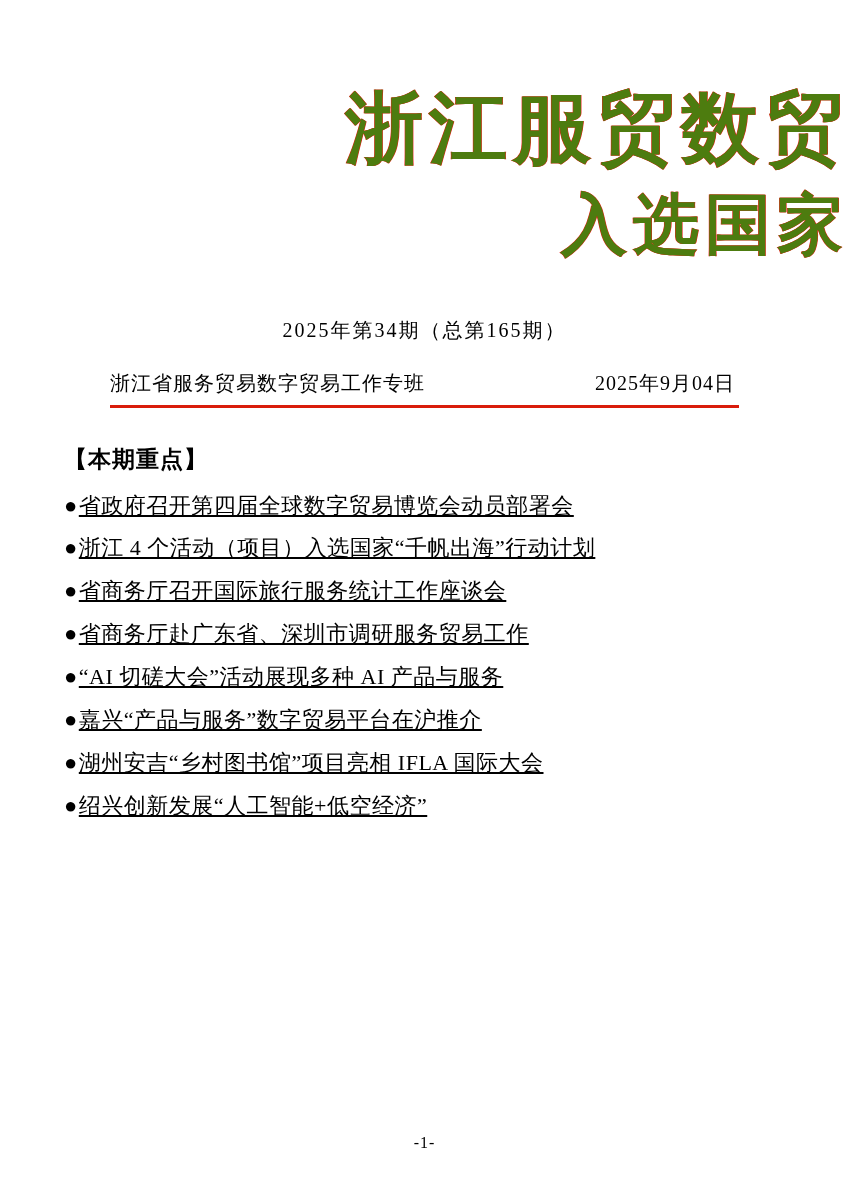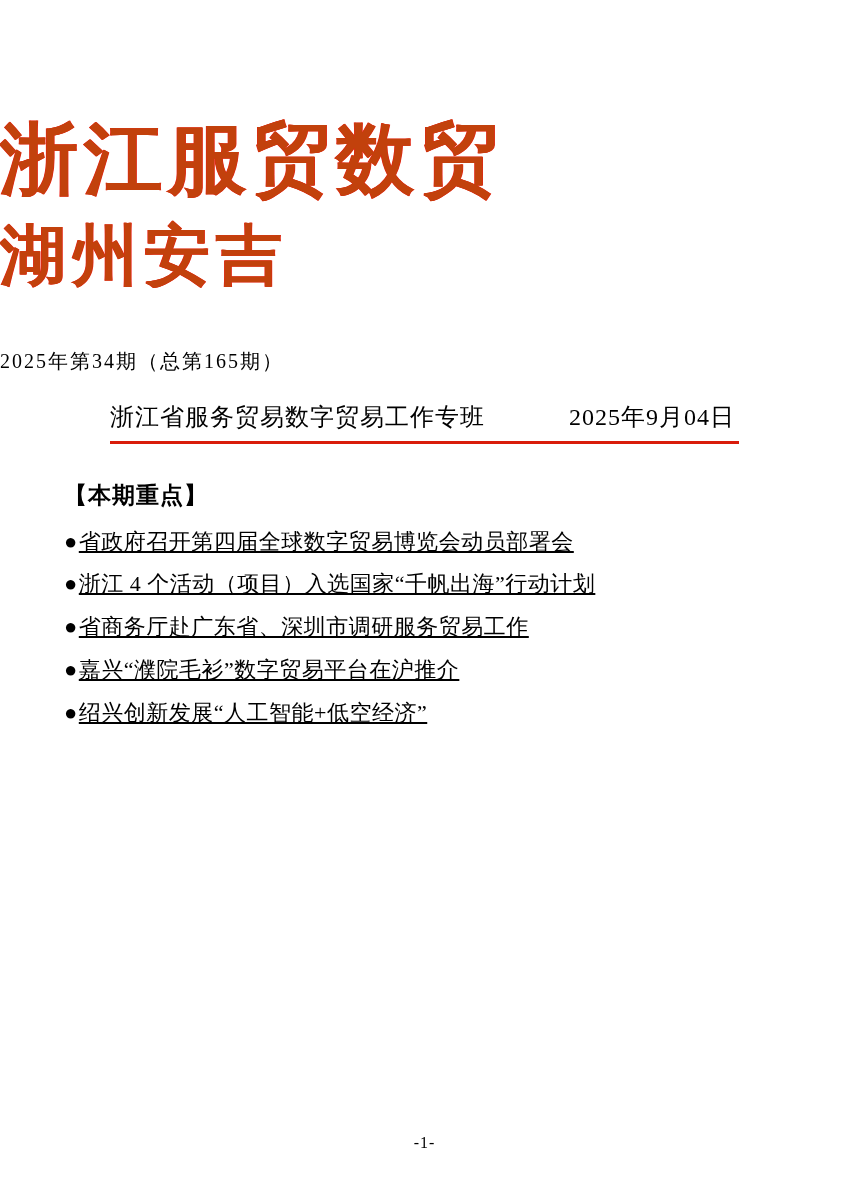--- a/index.html
+++ b/index.html
@@ -17,55 +17,55 @@
   }
 
   .page {
     position: absolute;
     inset: 0;
     padding: 0;
   }
 
   
   .masthead {
-    margin-top: 115px;
-    text-align: left;
-    color: #c2410c;
+    margin-top: 84px;
+    text-align: right;
+    color: #4d7c0f;
     font-family: "DejaVu Serif", "Liberation Serif", serif;
     font-weight: bold;
     letter-spacing: 6px;
   }
   .masthead .line1 {
     font-size: 78px;
     line-height: 1.12;
     text-shadow: 0.5px 0 0 #ee1b15, -0.5px 0 0 #ee1b15;
   }
   .masthead .line2 {
     font-size: 66px;
     line-height: 1.2;
     margin-top: 14px;
     text-shadow: 0.5px 0 0 #ee1b15, -0.5px 0 0 #ee1b15;
   }
 
   
   .issue-line {
     margin-top: 52px;
-    text-align: left;
+    text-align: center;
     font-size: 20px;
     letter-spacing: 2px;
     font-family: "Liberation Serif", "DejaVu Serif", serif;
   }
 
   
   .pub-row {
     margin: 26px 110px 0 110px;
     display: flex;
     align-items: baseline;
     justify-content: space-between;
-    font-size: 24px;
+    font-size: 20px;
     letter-spacing: 1px;
   }
   .pub-row .pub-org { text-align: left; }
   .pub-row .pub-date { text-align: right; padding-right: 4px; }
 
   .red-rule {
     margin: 8px 110px 0 110px;
     height: 3px;
     background: #d91c0b;
   }
@@ -109,21 +109,21 @@
     letter-spacing: 1px;
   }
 </style>
 </head>
 <body>
 
 <div class="page">
 
   <div class="masthead">
     <div class="line1">浙江服贸数贸</div>
-    <div class="line2">湖州安吉</div>
+    <div class="line2">入选国家</div>
   </div>
 
   <div class="issue-line">2025年第34期（总第165期）</div>
 
   <div class="pub-row">
     <div class="pub-org">浙江省服务贸易数字贸易工作专班</div>
     <div class="pub-date">2025年9月04日</div>
   </div>
 
   <div class="red-rule"></div>
@@ -131,24 +131,33 @@
   <div class="highlights">
     <h2>【本期重点】</h2>
     <ul class="hl-list">
       <li>
         <span class="bullet">●</span><span>省政府召开第四届全球数字贸易博览会动员部署会</span>
       </li>
       <li>
         <span class="bullet">●</span><span>浙江 4 个活动（项目）入选国家“千帆出海”行动计划</span>
       </li>
       <li>
+        <span class="bullet">●</span><span>省商务厅召开国际旅行服务统计工作座谈会</span>
+      </li>
+      <li>
         <span class="bullet">●</span><span>省商务厅赴广东省、深圳市调研服务贸易工作</span>
       </li>
       <li>
-        <span class="bullet">●</span><span>嘉兴“濮院毛衫”数字贸易平台在沪推介</span>
+        <span class="bullet">●</span><span>“AI 切磋大会”活动展现多种 AI 产品与服务</span>
+      </li>
+      <li>
+        <span class="bullet">●</span><span>嘉兴“产品与服务”数字贸易平台在沪推介</span>
+      </li>
+      <li>
+        <span class="bullet">●</span><span>湖州安吉“乡村图书馆”项目亮相 IFLA 国际大会</span>
       </li>
       <li>
         <span class="bullet">●</span><span>绍兴创新发展“人工智能+低空经济”</span>
       </li>
     </ul>
   </div>
 
   <div class="page-number">-1-</div>
 
 </div>

